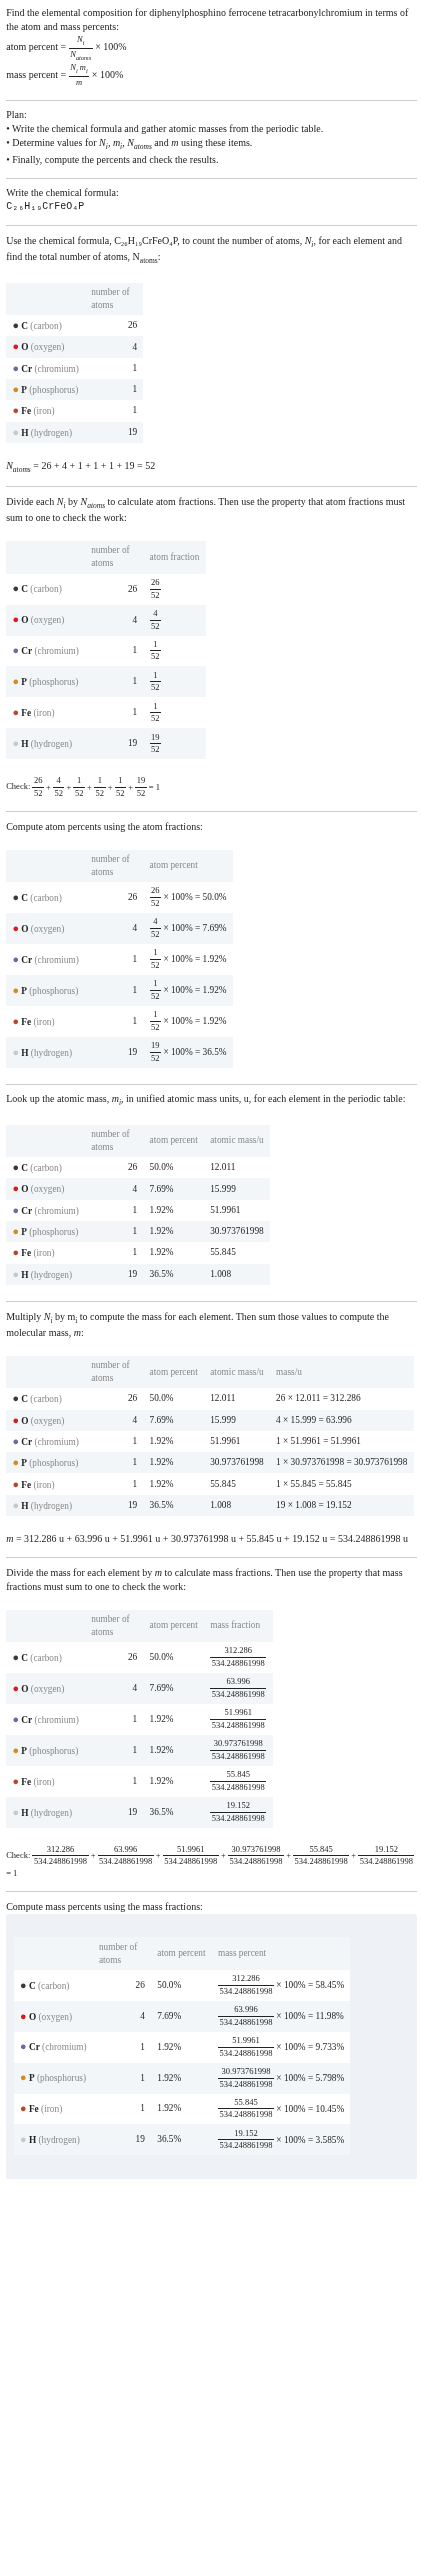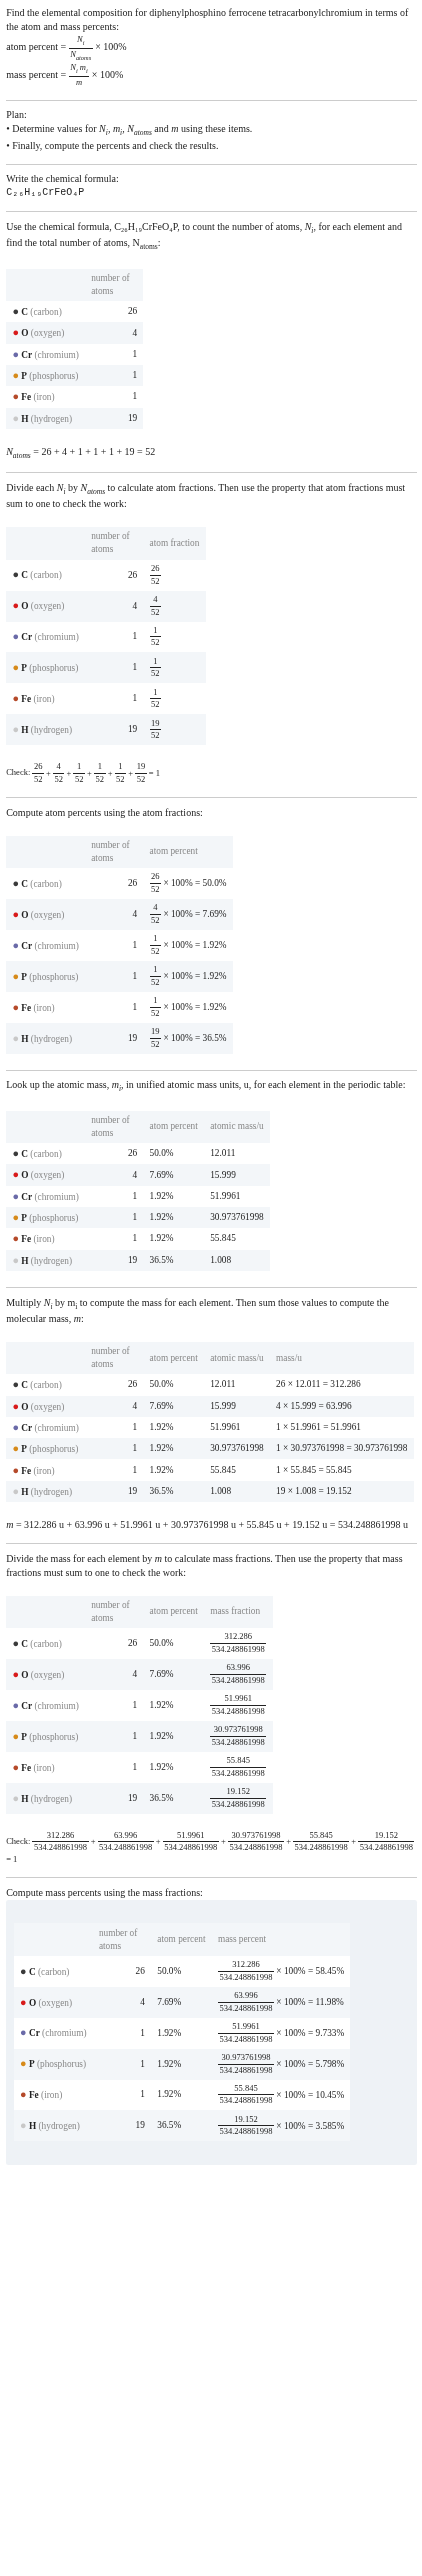--- a/index.html
+++ b/index.html
@@ -43,20 +43,21 @@
       <span class="d" style="font-style:italic">m</span>
     </span>
     <span>× 100%</span>
   </div>
 </div>
 
 <hr class="sep">
 
 <div class="section">
   <div>Plan:</div>
+  <div>• Write the chemical formula and gather atomic masses from the periodic table.</div>
   <div>
     <span>• Determine values for </span><span style="font-style:italic">N<span class="sub">i</span>, m<span class="sub">i</span>, N<span class="sub">atoms</span></span><span> and </span><span style="font-style:italic">m</span><span> using these items.</span>
   </div>
   <div>• Finally, compute the percents and check the results.</div>
 </div>
 
 <hr class="sep">
 
 <div class="section">
   <div>Write the chemical formula:</div>

